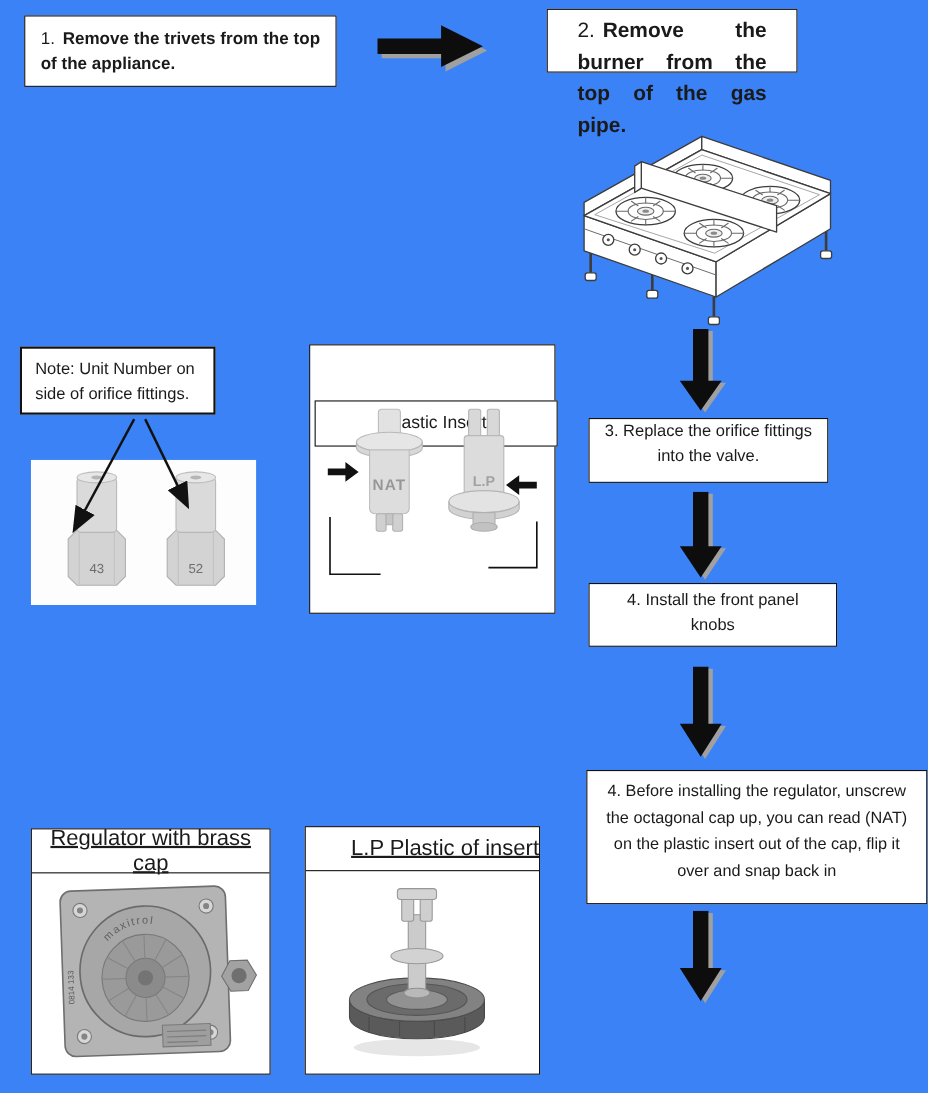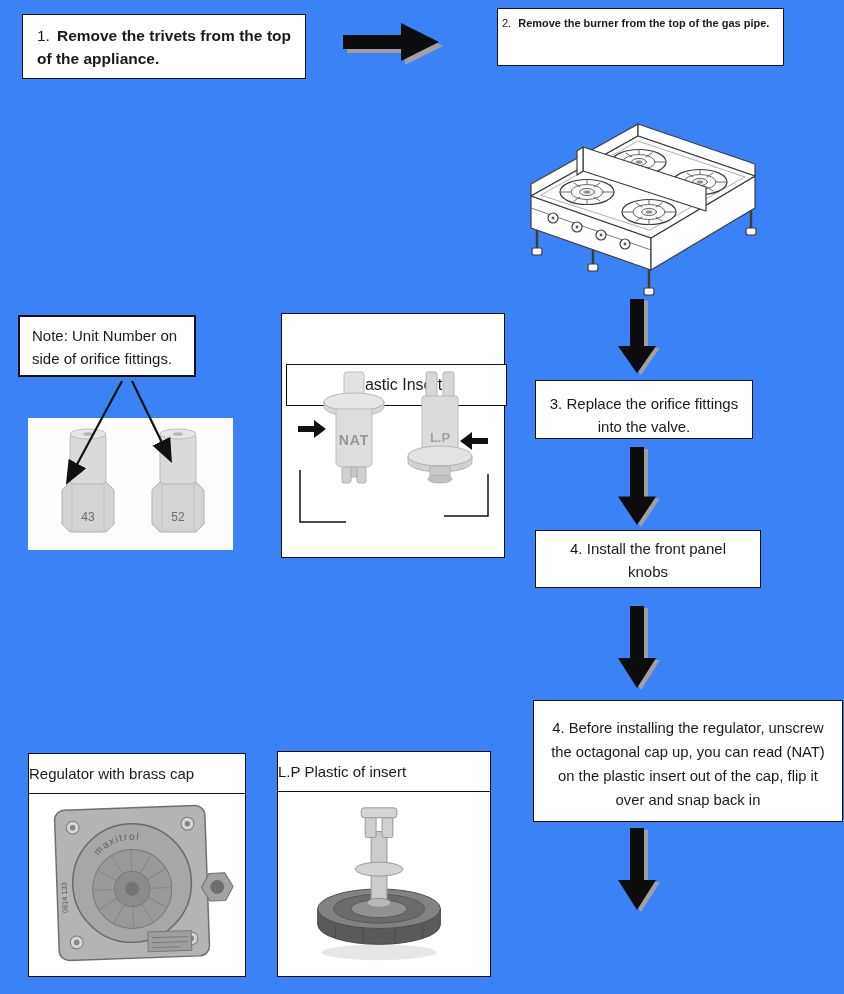--- a/index.html
+++ b/index.html
@@ -1,45 +1,45 @@
 <!DOCTYPE html>
 <html><head>
 <meta charset="utf-8">
 <style>
   * { margin:0; padding:0; box-sizing:border-box; }
   html,body { background:#fff; }
   body { font-family:"Liberation Sans", sans-serif; color:#1a1a1a; }
   .canvas { position:relative; width:844px; height:994px; background:#3b82f6; overflow:hidden; }
 
   .box { position:absolute; border:1.6px solid #111; background:#fff; font-size:15px; line-height:1.5; }
-  .flex-center { display:flex; align-items:flex-end; justify-content:center; text-align:center; }
+  .flex-center { display:flex; align-items:flex-start; justify-content:center; text-align:center; }
 
   #box1 { left:22px; top:14px; width:284px; height:65px; padding:9px 14px; font-size:15.5px; text-align:justify; }
-  #box2 { left:497px; top:8px; width:287px; height:58px; padding:6px 4px; font-size:11px; text-align:justify; }
+  #box2 { left:497px; top:8px; width:228px; height:58px; padding:6px 27px; font-size:19px; text-align:justify; }
   .step-num { font-weight:400; margin-right:7px; }
   .bold-box .step-text { font-weight:700; }
 
   #box3 { left:535px; top:380px; width:218px; height:59px; }
   #box4 { left:535px; top:530px; width:226px; height:58px; padding:4px 32px; }
   #box5 { left:533px; top:700px; width:310px; height:122px; padding:8px 10px; font-size:14.8px; line-height:1.62; }
   #box6 { left:553px; top:922px; width:218px; height:56px; padding:4px 34px; }
 
   #noteBox { left:18px; top:315px; width:178px; height:62px; padding:8px 12px; border-width:2px; text-align:left; }
   #noteBox::before { content:""; position:absolute; left:-6px; top:-4px; width:100%; height:100%;
                      border:1.2px solid #111; z-index:-1; }
 
   #plasticOuter { position:absolute; left:281px; top:313px; width:224px; height:245px; border:1.6px solid #111; background:#fff; }
   #plasticTitle { position:absolute; left:286px; top:316px; width:221px; height:42px; border:1.6px solid #111; background:#fff;
                   display:flex; align-items:center; justify-content:center; font-size:16px;margin-top:48px; }
 
   .panel { position:absolute; border:1.6px solid #111; background:#fff; }
   #regPanel { left:28px; top:753px; width:218px; height:224px; }
   #lpPanel  { left:277px; top:751px; width:214px; height:226px; }
-  .panel-title { height:40px; border-bottom:1.6px solid #111; display:flex; align-items:center; justify-content:flex-start;
-                 font-size:15px; text-align:center; }
+  .panel-title { height:40px; border-bottom:1.6px solid #111; display:flex; align-items:center; justify-content:flex-end;
+                 font-size:20px; text-align:center;text-decoration:underline; }
   .panel-img { position:relative; width:100%; height:calc(100% - 40px); overflow:hidden; }
   .panel-img svg { display:block; }
 
   .img-abs { position:absolute; }
   .img-abs svg, svg.img-abs { display:block; }
 
   .arrow { position:absolute; }
   #arrowR { left:343px; top:20px; width:100px; height:46px; }
   #arrowA { left:617px; top:299px; width:44px; height:76px; }
   #arrowB { left:617px; top:447px; width:44px; height:80px; }

